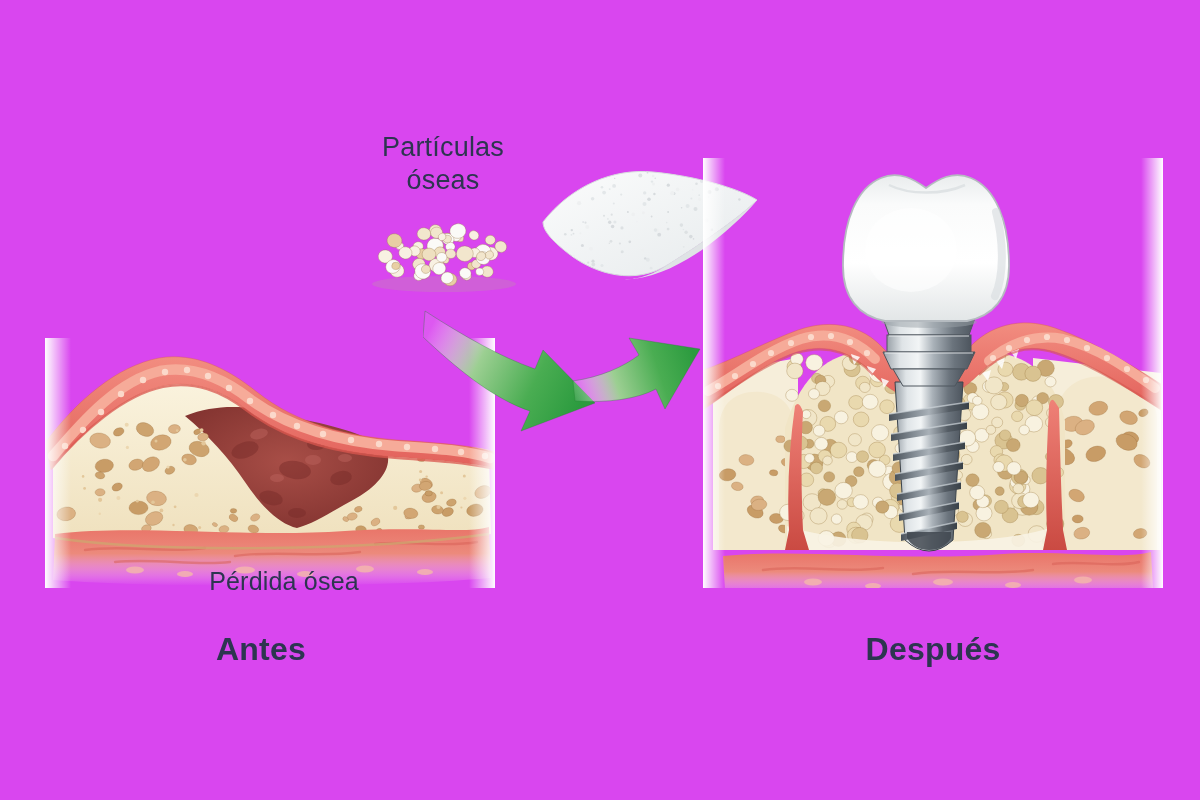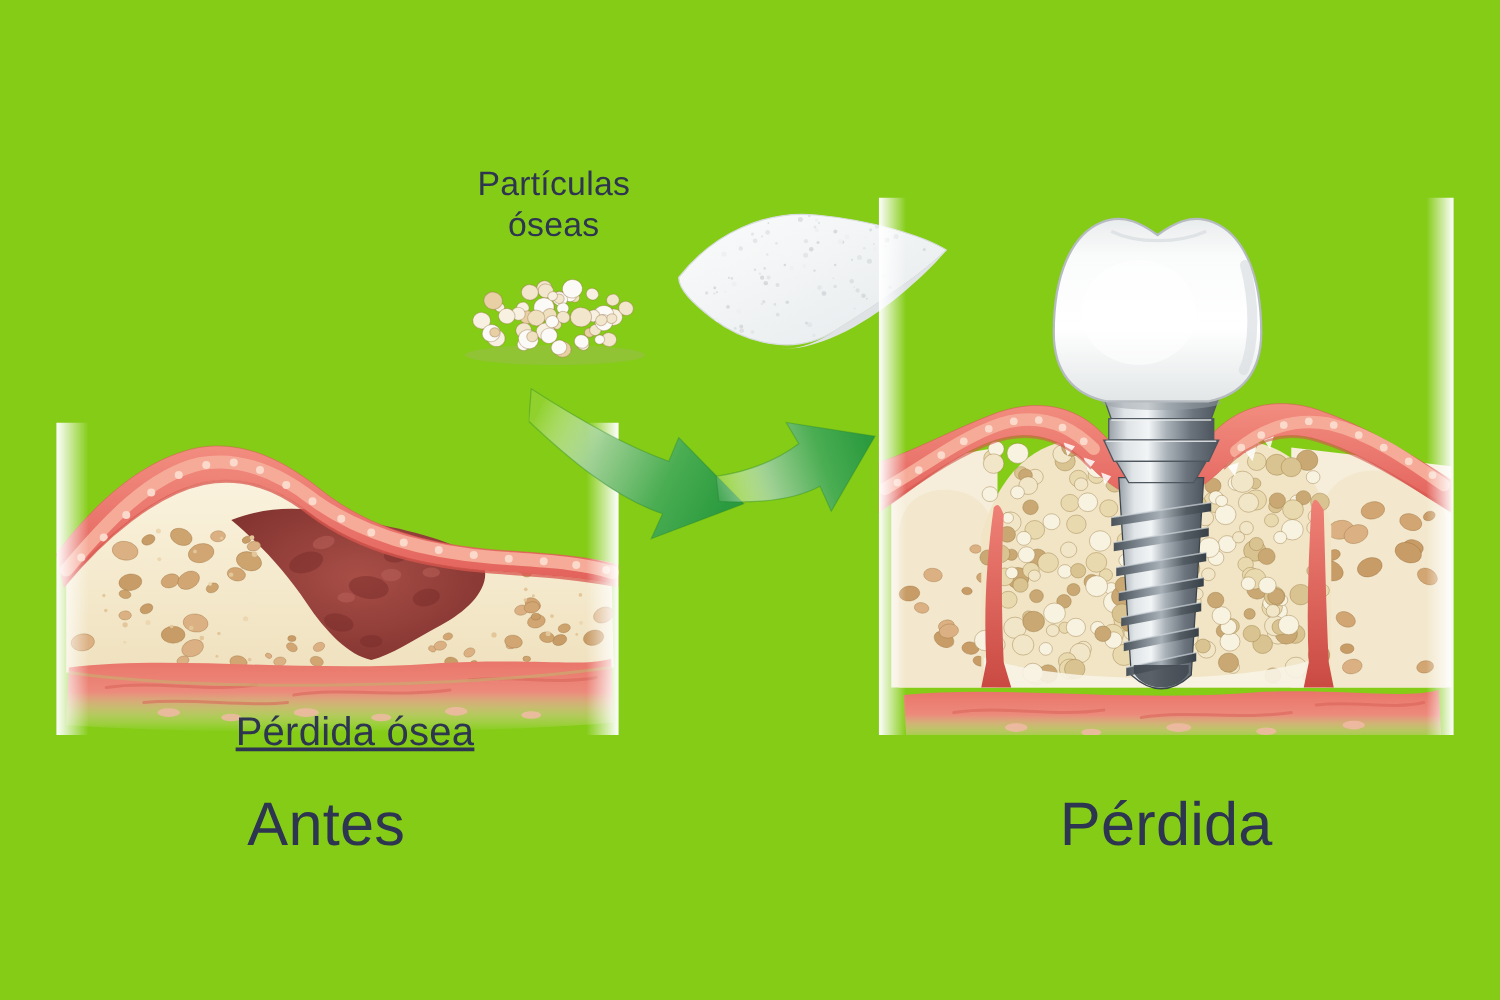--- a/index.html
+++ b/index.html
@@ -1,23 +1,23 @@
 <!DOCTYPE html>
 <html><head>
 <meta charset="utf-8">
 <style>
   html,body{margin:0;padding:0;background:#fff;}
   body{font-family:"Liberation Sans",sans-serif;}
-  .canvas{position:relative;width:1200px;height:800px;background:#84cc16;overflow:hidden;}
+  .canvas{position:relative;width:1200px;height:800px;background:#d946ef;overflow:hidden;}
   .abs{position:absolute;}
   .label{position:absolute;color:#2d3550;text-align:center;transform:translateX(-50%);
          white-space:pre-line;line-height:1.24;letter-spacing:.2px;}
   .mat-label{font-size:27px;}
-  .caption{font-size:32px;text-decoration:underline;}
-  .title{font-size:49px;}
+  .caption{font-size:25px;}
+  .title{font-size:32px;font-weight:bold;}
   svg{display:block;}
 </style>
 </head>
 <body>
 
 <div class="canvas">
 
   <svg class="abs" style="left:45px;top:338px" width="450" height="250" viewBox="0 0 450 250">
     <defs>
       <linearGradient id="boneG1" x1="0" y1="0" x2="0" y2="1">
@@ -828,14 +828,14 @@
     <rect x="0" y="0" width="22" height="430" fill="url(#fadeL2)"></rect>
     <rect x="438" y="0" width="22" height="430" fill="url(#fadeR2)"></rect>
   </svg>
 
   <div class="label mat-label" style="left:443px;top:131px">Partículas
 óseas</div>
 
   <div class="label caption" style="left:284px;top:566px">Pérdida ósea</div>
   <div class="label title" style="left:261px;top:630px">Antes</div>
 
-  <div class="label title" style="left:933px;top:630px">Pérdida</div>
+  <div class="label title" style="left:933px;top:630px">Después</div>
 </div>
 
 </body></html>

